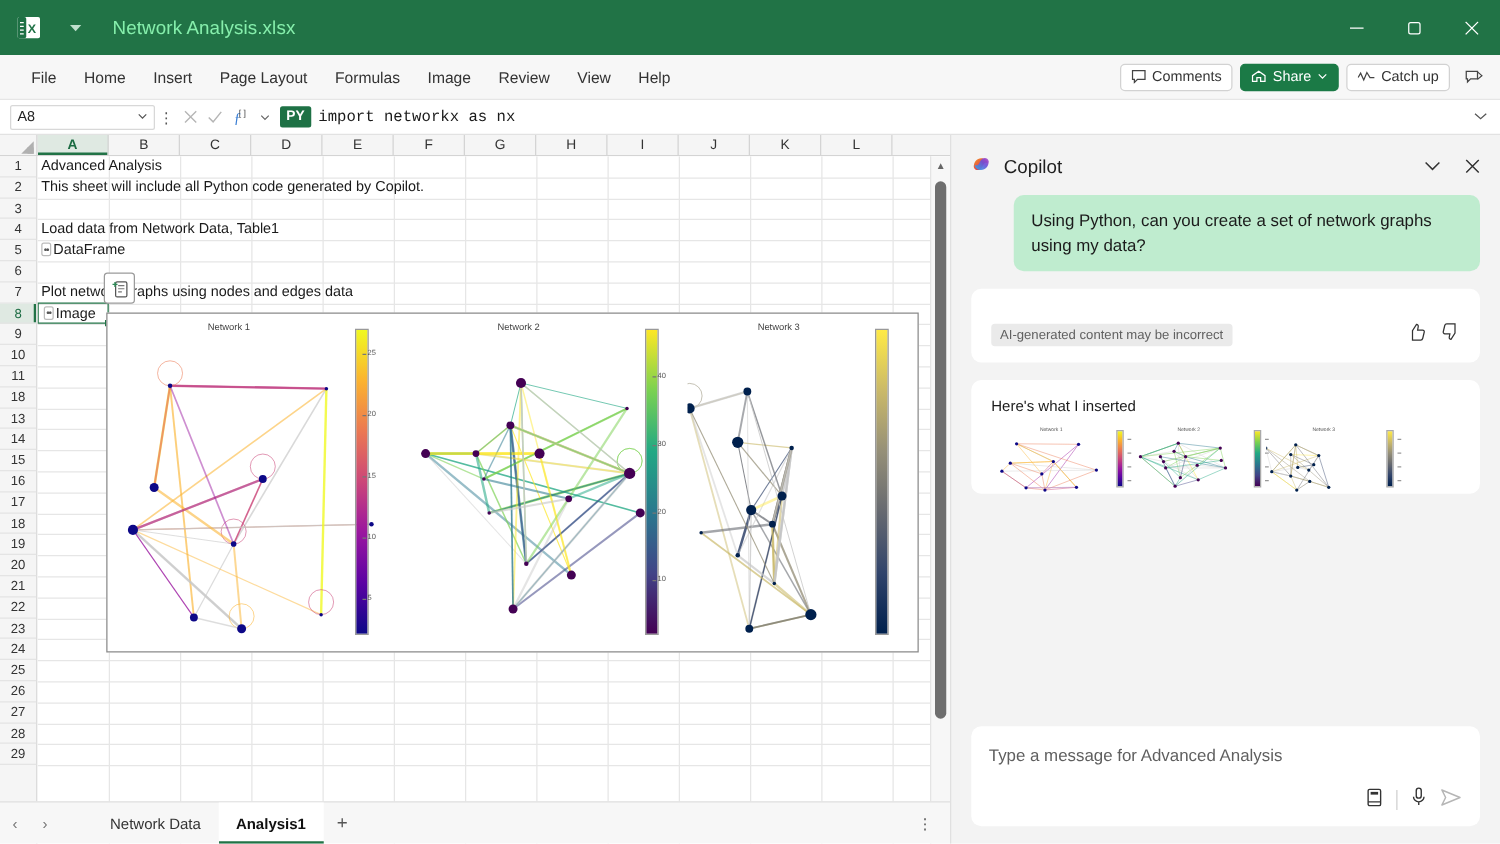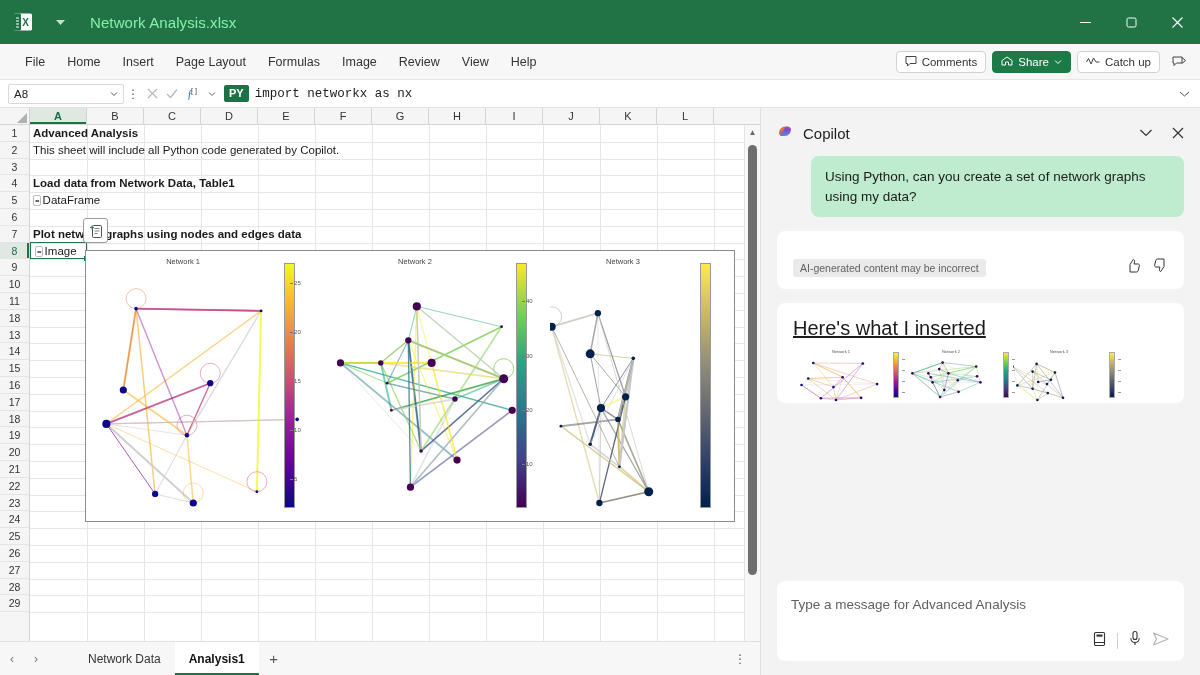--- a/index.html
+++ b/index.html
@@ -83,21 +83,21 @@
   }
   .rh.sel { background: #dfe9e2; color: #1b6b42; box-shadow: inset -2px 0 0 #217346; }
   .cells { position: relative; flex: 1 1 auto; background: #fff; overflow: hidden; }
   .gridlines { position: absolute; inset: 0; }
   .gl-v { position: absolute; top: 0; bottom: 0; width: 1px; background: #e6e6e6; }
   .gl-h { position: absolute; left: 0; right: 0; height: 1px; background: #e6e6e6; }
   .cell {
     position: absolute; font-size: 11.5px; color: #1a1a1a; white-space: nowrap;
     line-height: 16.8px; padding-left: 3px;
   }
-  .cell.bold { font-weight: bold; }
+  .cell.bold { font-weight: normal; }
   .pytag {
     display: inline-block; font-size: 8px; color: #555; border: 1px solid #bbb; border-radius: 2px;
     padding: 0 1px; margin-right: 2px; vertical-align: 1px; letter-spacing: -1px; line-height: 9px;
   }
   .selbox { position: absolute; border: 1.6px solid #217346; }
   .selbox:after { content:""; position:absolute; right:-3px; bottom:-3px; width:5px; height:5px; background:#217346; }
   .card-ico {
     position: absolute; width: 25px; height: 25px; background: #fff; border: 1px solid #9b9b9b;
     border-radius: 3px; display: flex; align-items: center; justify-content: center;
   }
@@ -143,21 +143,21 @@
   .user-bubble {
     background: #bfeccf; border-radius: 8px; padding: 11px 14px; font-size: 13.5px; color: #1b1b1b;
     line-height: 1.45; margin-left: 34px; margin-bottom: 14px;
   }
   .ai-card { background: #fff; border-radius: 8px; padding: 14px 16px 12px 16px; margin-bottom: 14px; }
   .ai-text { font-size: 13.5px; color: #1b1b1b; line-height: 1.5; }
   .ai-foot { display: flex; align-items: center; margin-top: 13px; }
   .disclaimer { background: #eaeaea; color: #616161; font-size: 10.5px; padding: 3px 7px; border-radius: 3px; }
   .thumbs { margin-left: auto; display: flex; gap: 12px; color: #333; }
   .ins-card { background: #fff; border-radius: 8px; padding: 14px 16px 0 16px; }
-  .ins-title { font-size: 20px; color: #1b1b1b; margin-bottom: 8px; text-decoration: underline; }
+  .ins-title { font-size: 12px; color: #1b1b1b; margin-bottom: 8px; }
   .thumbstrip { height: 55px; display: flex; gap: 4px; overflow: hidden; }
   .tnet { position: relative; flex: 0 0 auto; }
   .tnet-title { position: absolute; top: 1px; left: 0; right: 0; text-align: center; font-size: 4px; color: #555; }
   .tcbar { width: 6px; height: 46px; margin-top: 4px; border: .5px solid #aaa; position: relative; flex: 0 0 auto; }
   .tcbar i { position: absolute; left: 8px; width: 3px; height: .5px; background: #999; }
 
   .cp-compose {
     margin: 8px 16px 14px 16px; background: #fff; border-radius: 8px; height: 80px;
     position: relative; flex: 0 0 80px;
   }

